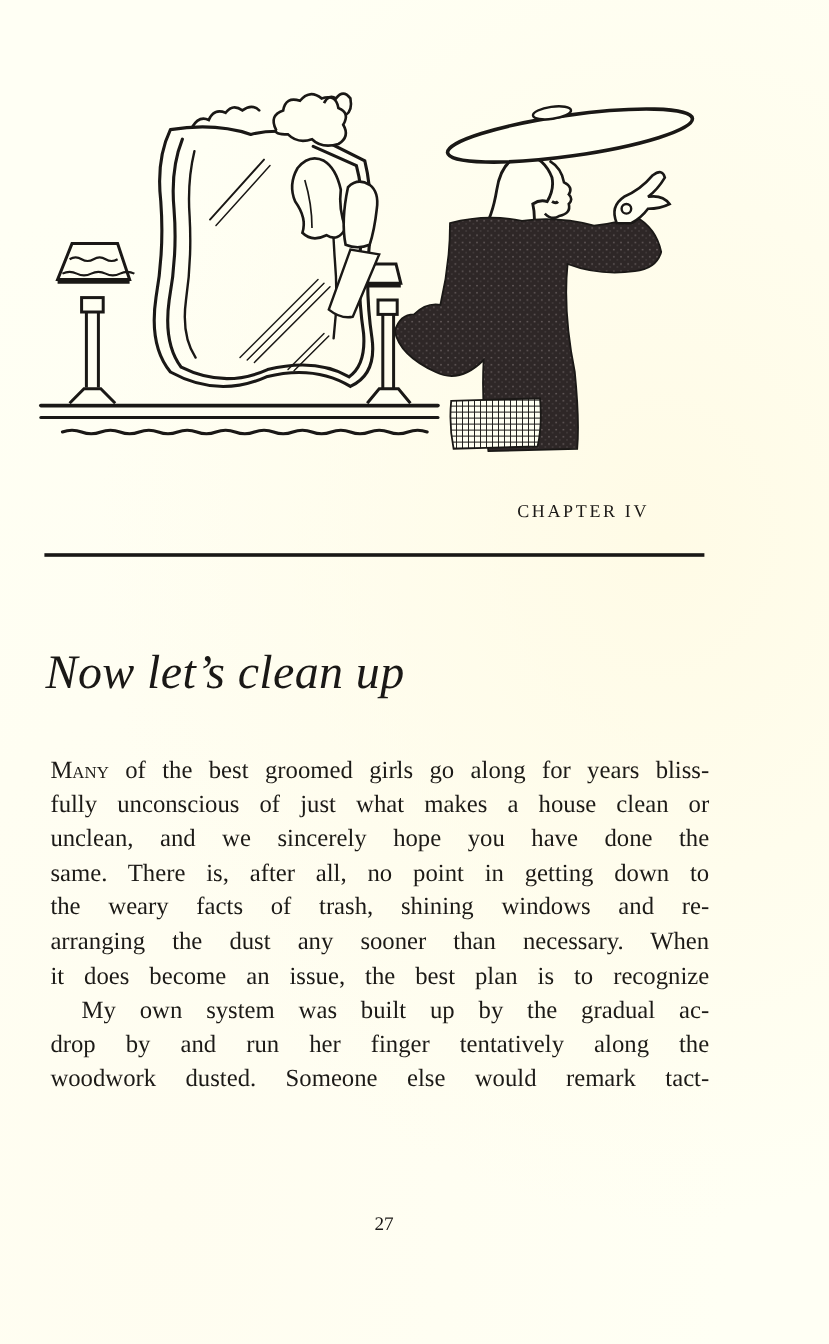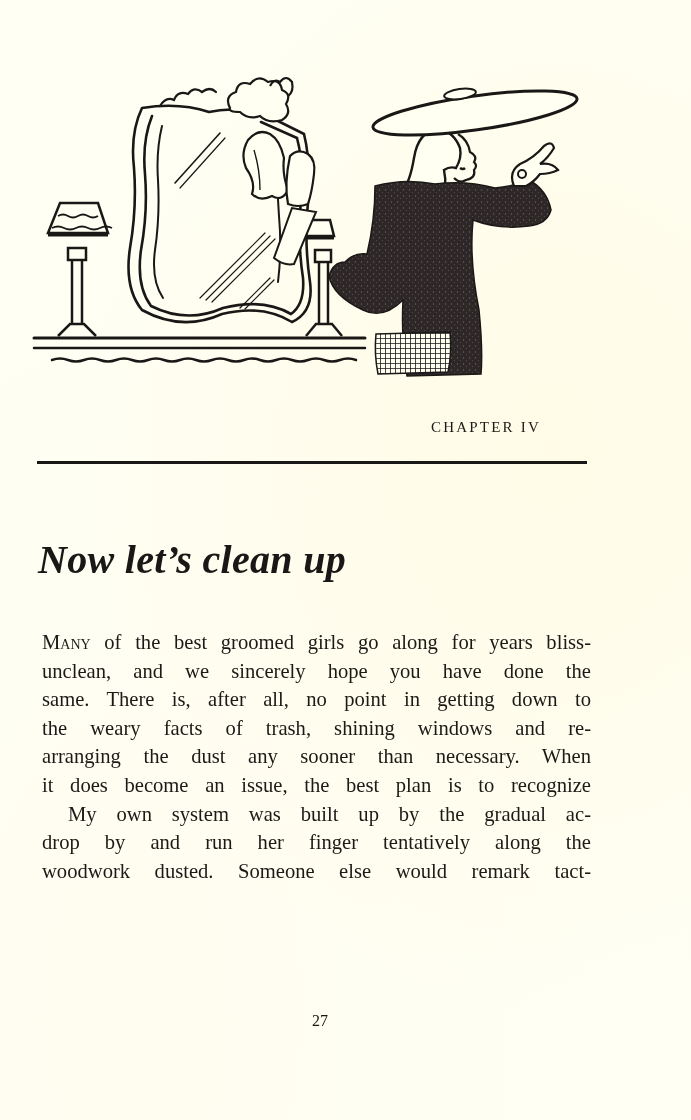--- a/index.html
+++ b/index.html
@@ -19,21 +19,21 @@
       position: absolute; left: 431px; top: 419px;
       font-size: 15px; letter-spacing: 2.2px; font-weight: normal;
       color: #1c1a17;
     }
     .chapter-rule {
       position: absolute; left: 37px; top: 461px; width: 550px; height: 3px;
       background: #1a1816;
     }
     .chapter-title {
       position: absolute; left: 38px; top: 536px;
-      font-size: 40px; font-style: italic; font-weight: bold;
+      font-size: 40px; font-style: italic; font-weight: normal;
       letter-spacing: 0.3px; color: #1a1816;
     }
     .body-text {
       position: absolute; left: 42px; top: 628px; width: 549px;
       font-size: 20.6px; line-height: 28.6px;
       text-align: justify; color: #1c1a17;
     }
     .small-caps { font-variant: small-caps; margin-top: 28px; }
     .line { display: block; text-align: justify; text-align-last: justify; white-space: nowrap; }
     .line.last { text-align-last: left; }
@@ -135,20 +135,21 @@
     </g>
   </svg>
 
   <div class="chapter-label">CHAPTER IV</div>
   <div class="chapter-rule"></div>
   <h1 class="chapter-title" style="margin:0;">Now let’s clean up</h1>
 
   <div class="body-text">
     <div class="paragraph">
       <span class="line"><span class="small-caps">Many</span><span> of the best groomed girls go along for years bliss-</span></span>
+      <span class="line">fully unconscious of just what makes a house clean or</span>
       <span class="line">unclean, and we sincerely hope you have done the</span>
       <span class="line">same. There is, after all, no point in getting down to</span>
       <span class="line">the weary facts of trash, shining windows and re-</span>
       <span class="line">arranging the dust any sooner than necessary. When</span>
       <span class="line">it does become an issue, the best plan is to recognize</span>
     </div>
     <div class="paragraph">
       <span class="line indent">My own system was built up by the gradual ac-</span>
       <span class="line">drop by and run her finger tentatively along the</span>
       <span class="line">woodwork dusted. Someone else would remark tact-</span>

